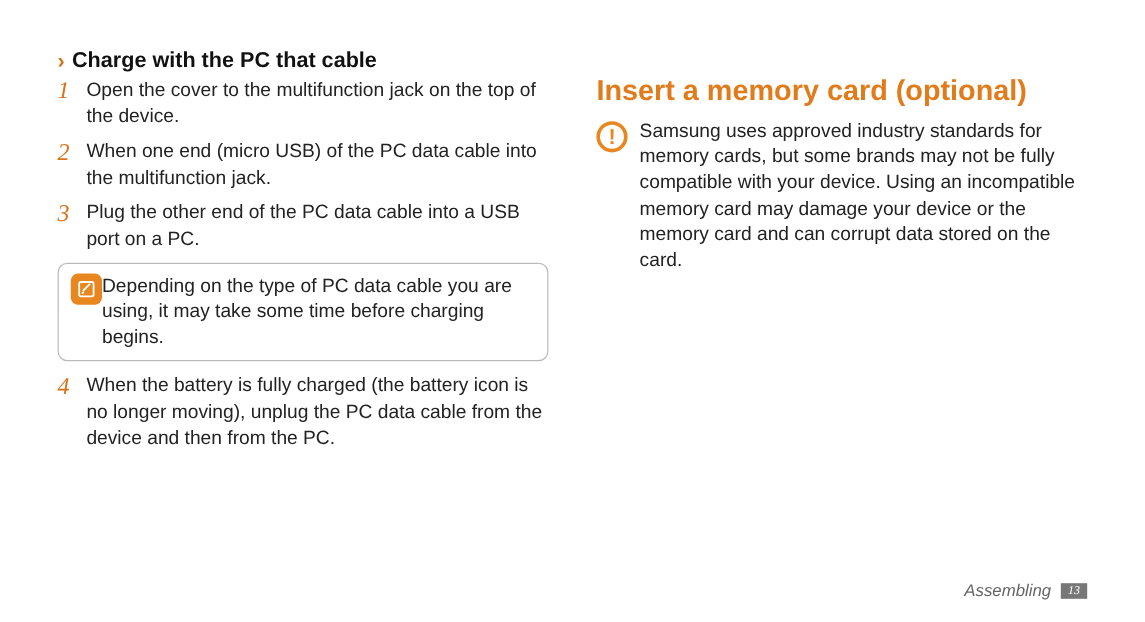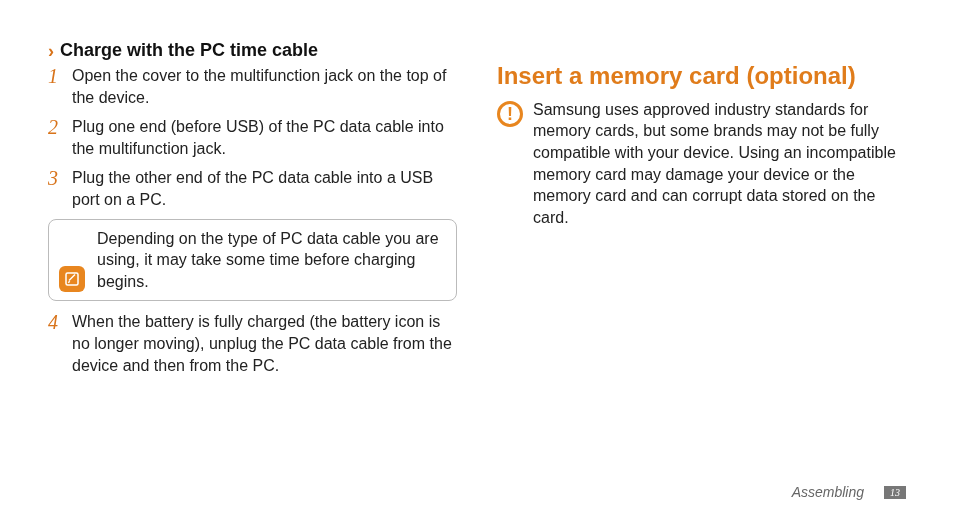--- a/index.html
+++ b/index.html
@@ -54,22 +54,21 @@
     flex: 0 0 14px;
     line-height: 1.1;
   }
   .step-text { flex: 1; }
   .note-box {
     border: 1px solid #bbb;
     border-radius: 8px;
     padding: 8px 10px 8px 10px;
     margin: 4px 0 10px 0;
     display: flex;
-    gap: 12px;
-    align-items: flex-end;
+    align-items: flex-start;
     line-height: 1.35;
   }
   .note-icon {
     flex: 0 0 26px;
     width: 26px;
     height: 26px;
     border-radius: 6px;
     background: #e8861f;
     display: flex;
     align-items: center;
@@ -104,49 +103,49 @@
     font-size: 18px;
     line-height: 1;
     margin-top: 2px;
   }
   .footer {
     position: absolute;
     right: 48px;
     bottom: 18px;
     display: flex;
     align-items: center;
-    gap: 20px;
+    gap: 8px;
     font-size: 14px;
   }
   .footer-label { font-style: italic; color: #666; }
   .page-badge {
     background: #777;
     color: #fff;
     padding: 1px 6px;
     font-style: italic;
     font-family: Georgia, serif;
     font-size: 10px;
   }
 </style>
 </head>
 <body>
 
 <div class="col">
   <div class="sub-heading">
     <span class="chev">›</span>
-    <span>Charge with the PC time cable</span>
+    <span>Charge with the PC that cable</span>
   </div>
 
   <div class="step">
     <div class="step-num">1</div>
     <div class="step-text">Open the cover to the multifunction jack on the top of the device.</div>
   </div>
   <div class="step">
     <div class="step-num">2</div>
-    <div class="step-text">Plug one end (before USB) of the PC data cable into the multifunction jack.</div>
+    <div class="step-text">When one end (micro USB) of the PC data cable into the multifunction jack.</div>
   </div>
   <div class="step">
     <div class="step-num">3</div>
     <div class="step-text">Plug the other end of the PC data cable into a USB port on a PC.</div>
   </div>
 
   <div class="note-box">
     <div class="note-icon">
       <svg viewBox="0 0 24 24" fill="none" stroke="#fff" stroke-width="2">
         <rect x="4" y="4" width="16" height="16" rx="2" fill="none"></rect>

